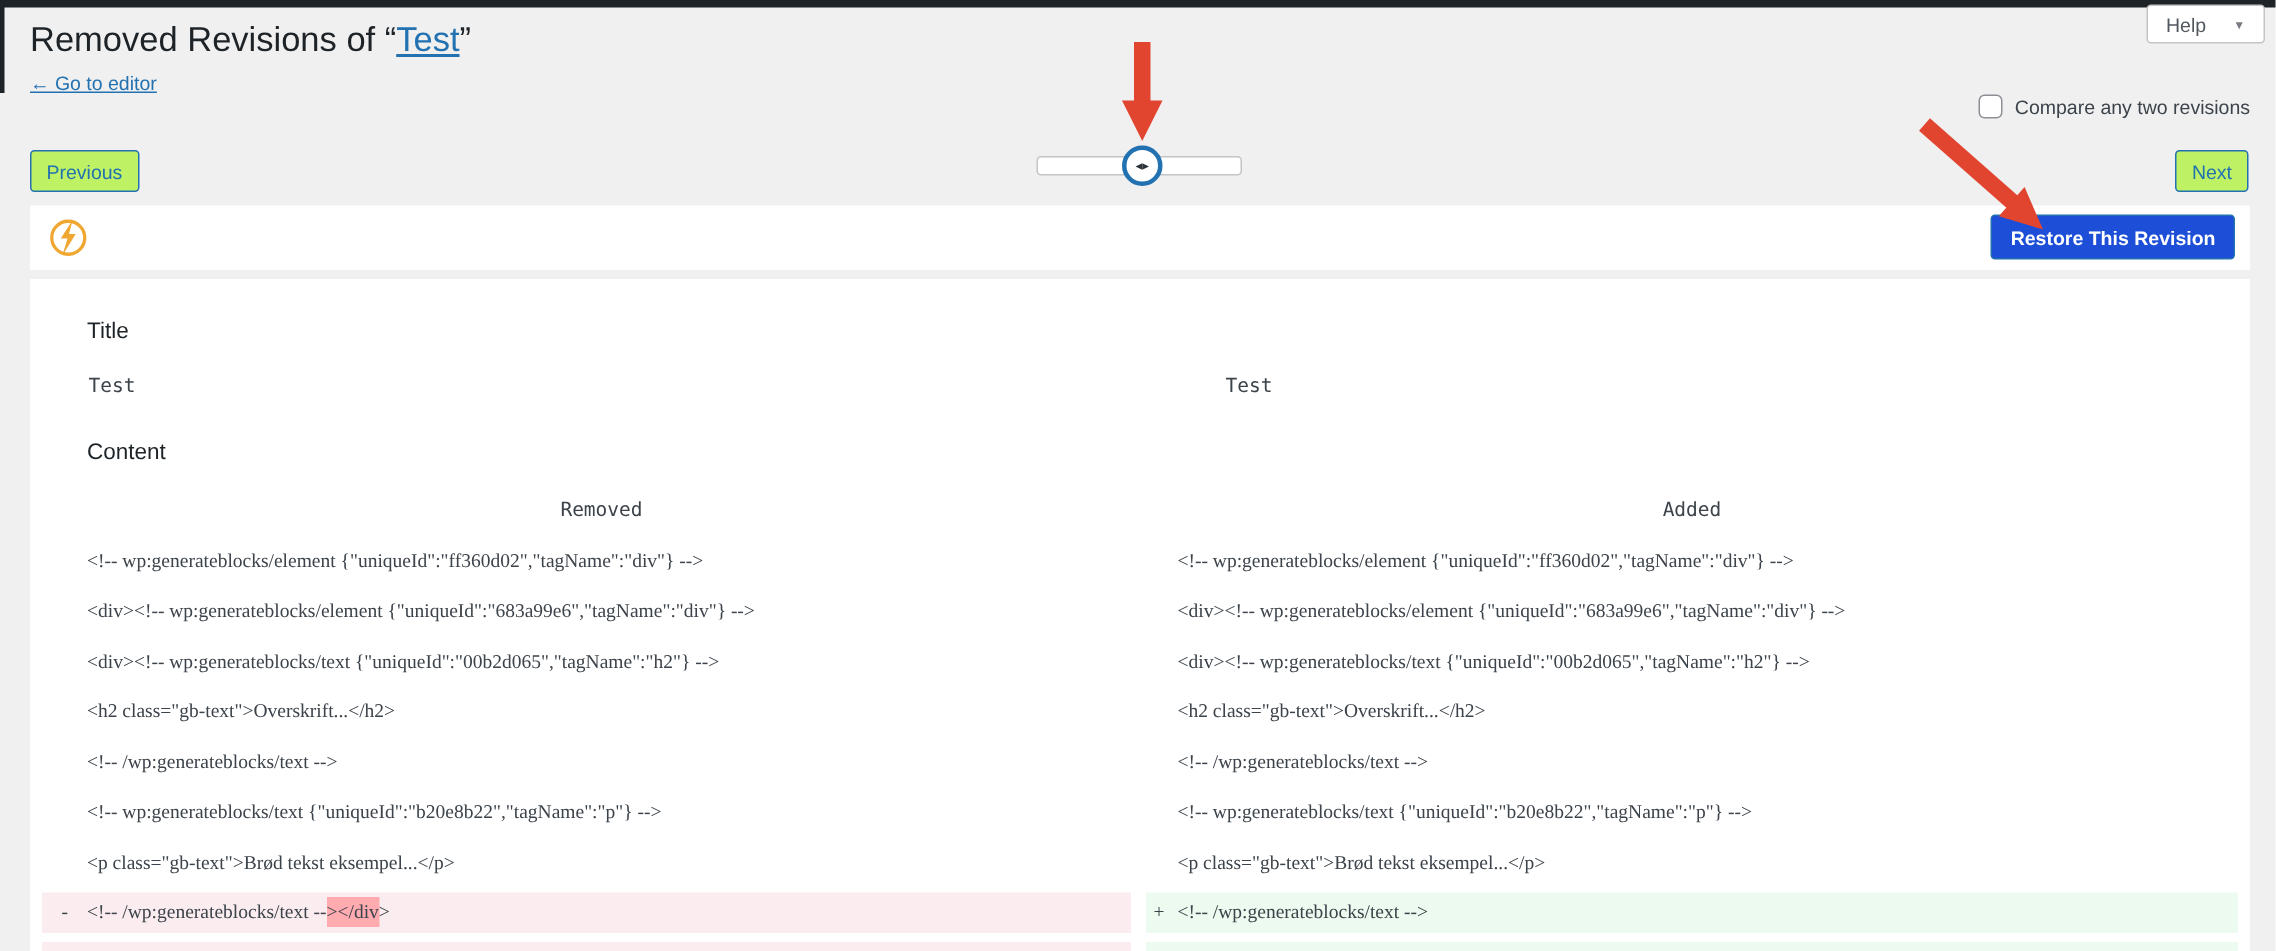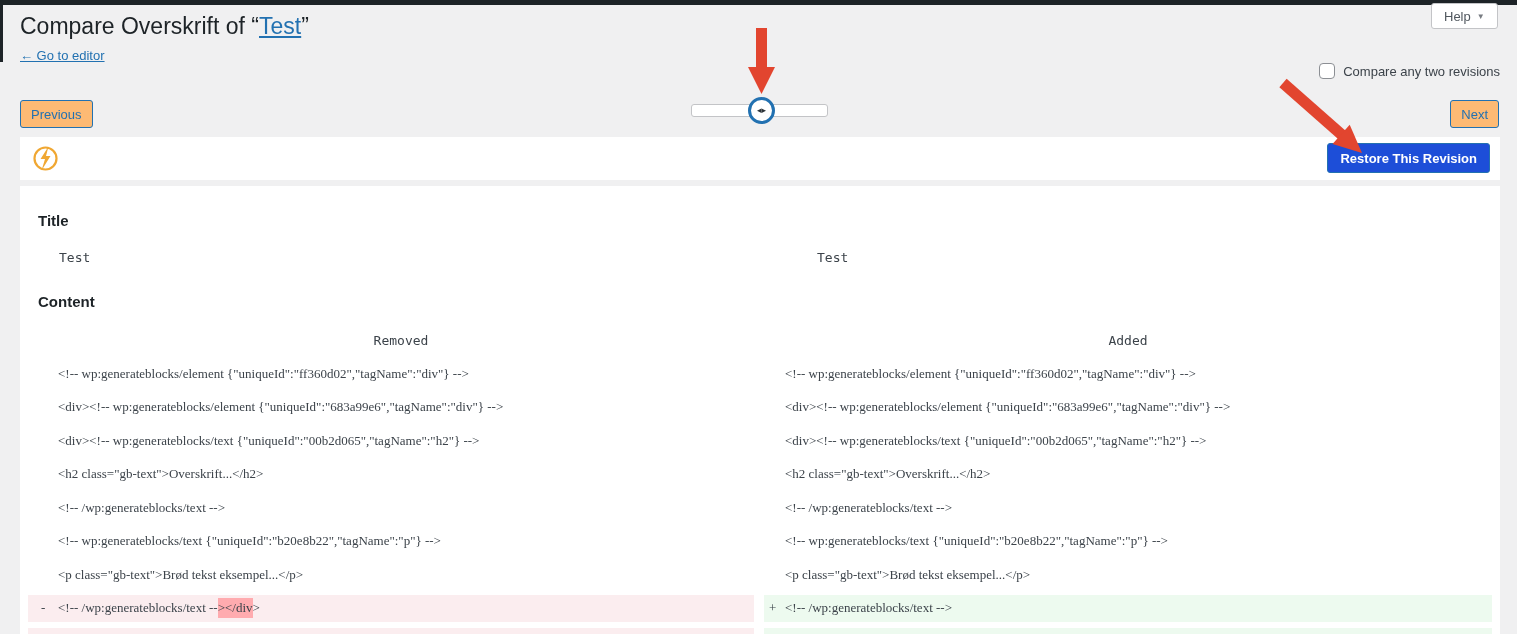--- a/index.html
+++ b/index.html
@@ -12,48 +12,48 @@
   }
   .topbar { position:absolute; left:0; top:0; width:1517px; height:5px; background:#1d2327; }
   .edge-notch { position:absolute; left:0; top:0; width:3px; height:62px; background:#1d2327; }
 
   .page-title { position:absolute; left:20px; top:13px; font-size:23px; font-weight:400; color:#1d2327; }
   .page-title a { color:#2271b1; text-decoration:underline; cursor:pointer; }
   .go-editor { position:absolute; left:20px; top:48px; font-size:13px; color:#2271b1; text-decoration:underline; cursor:pointer; }
 
   .help-btn { position:absolute; left:1431px; top:3px; height:26px; padding:0 12px;
     background:#fff; border:1px solid #c3c4c7; border-radius:3px;
-    display:flex; align-items:center; gap:6px; font-size:13px; color:#50575e; cursor:pointer; }
+    display:flex; align-items:center; gap:18px; font-size:13px; color:#50575e; cursor:pointer; }
   .help-caret { font-size:8px; color:#787c82; }
 
   .compare-toggle { position:absolute; top:63px; right:17px; display:flex; align-items:center; gap:8px;
     font-size:13px; color:#3c434a; }
   .checkbox { width:16px; height:16px; background:#fff; border:1px solid #8c8f94; border-radius:4px; cursor:pointer; }
 
   .wp-btn { position:absolute; top:100px; height:28px; padding:0 10px; display:flex; align-items:center;
-    background:#fdba74; border:1px solid #2271b1; border-radius:3px; color:#2271b1; font-size:13px; cursor:pointer; }
+    background:#bef264; border:1px solid #2271b1; border-radius:3px; color:#2271b1; font-size:13px; cursor:pointer; }
   .btn-prev { left:20px; }
   .btn-next { right:18px; }
 
   .rev-slider { position:absolute; left:691px; top:104px; width:137px; height:13px;
     background:#fff; border:1px solid #c3c4c7; border-radius:3px; }
   .slider-handle { position:absolute; left:56px; top:-8px; width:27px; height:27px; background:#fff;
     border:3px solid #2271b1; border-radius:50%; display:flex; align-items:center; justify-content:center;
     font-size:9px; color:#2c3338; cursor:grab; line-height:1; letter-spacing:0; }
 
   .rev-bar { position:absolute; left:20px; top:137px; width:1480px; height:43px; background:#fff; }
   .avatar { position:absolute; left:12px; top:8px; width:27px; height:27px; }
   .byline { position:absolute; left:48px; top:5px; font-size:13px; line-height:16px; color:#3c434a; }
   .byline b { color:#2c3338; }
   .restore-btn { position:absolute; right:10px; top:6px; height:30px; padding:0 12px;
     display:flex; align-items:center; background:#1d4ed8; border:1px solid #2271b1; border-radius:3px;
     color:#fff; font-size:13px; font-weight:600; cursor:pointer; }
 
   .content-box { position:absolute; left:20px; top:186px; width:1480px; height:448px; background:#fff; overflow:hidden; }
-  .sec-heading { position:absolute; font-size:15px; font-weight:700; color:#1d2327; }
+  .sec-heading { position:absolute; font-size:15px; font-weight:400; color:#1d2327;margin-left:20px; }
   .h-title { left:18px; top:26px; }
   .h-content { left:18px; top:107px; }
 
   .mono { font-family:"DejaVu Sans Mono", monospace; font-size:13px; color:#3c434a; white-space:pre; }
   .title-val-left  { position:absolute; left:39px;  top:64px; }
   .title-val-right { position:absolute; left:797px; top:64px; }
 
   .col-header { position:absolute; top:147px; text-align:center; }
   .col-header.lh { left:18px;   width:726px; }
   .col-header.rh { left:744px; width:728px; }
@@ -72,21 +72,21 @@
   .diff-row mark { background:#ffabaf; color:inherit; padding:2px 0; }
 
   .arrows { position:absolute; left:0; top:0; width:1517px; height:634px; pointer-events:none; z-index:50; }
 </style>
 </head>
 <body>
 
 <div class="topbar"></div>
 <div class="edge-notch"></div>
 
-<h1 class="page-title"><span>Compare Overskrift of “</span><a>Test</a><span>”</span></h1>
+<h1 class="page-title"><span>Removed Revisions of “</span><a>Test</a><span>”</span></h1>
 
 <a class="go-editor">← Go to editor</a>
 
 <div class="help-btn">
   <span>Help</span>
   <span class="help-caret">▼</span>
 </div>
 
 <div class="compare-toggle">
   <span class="checkbox"></span>

